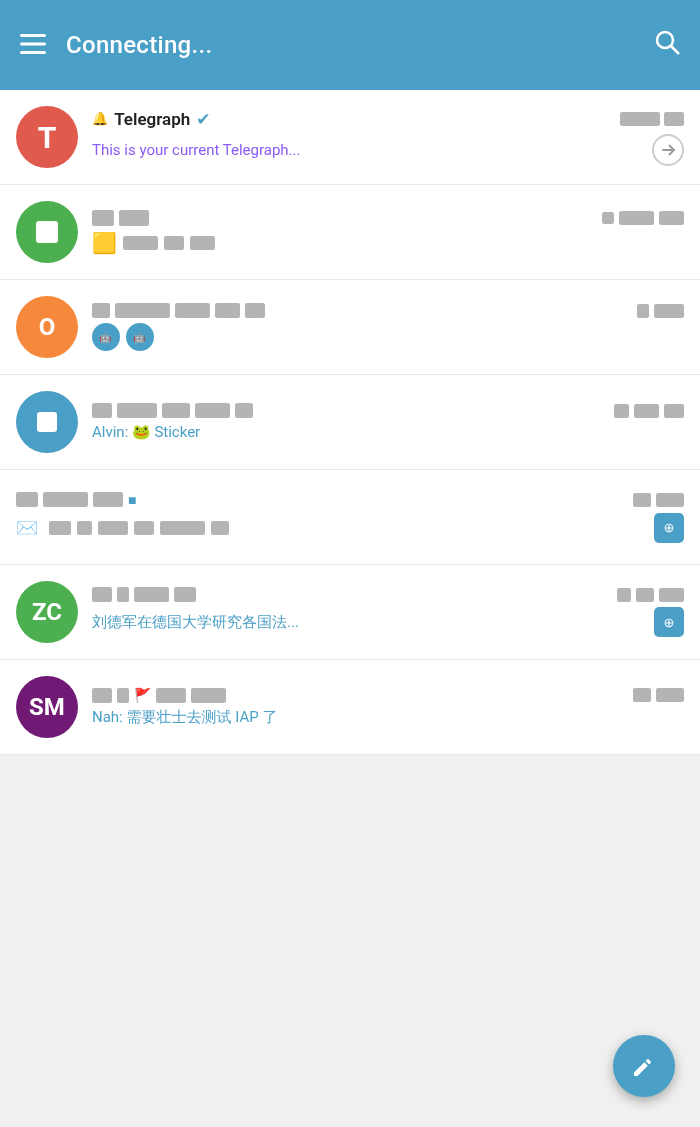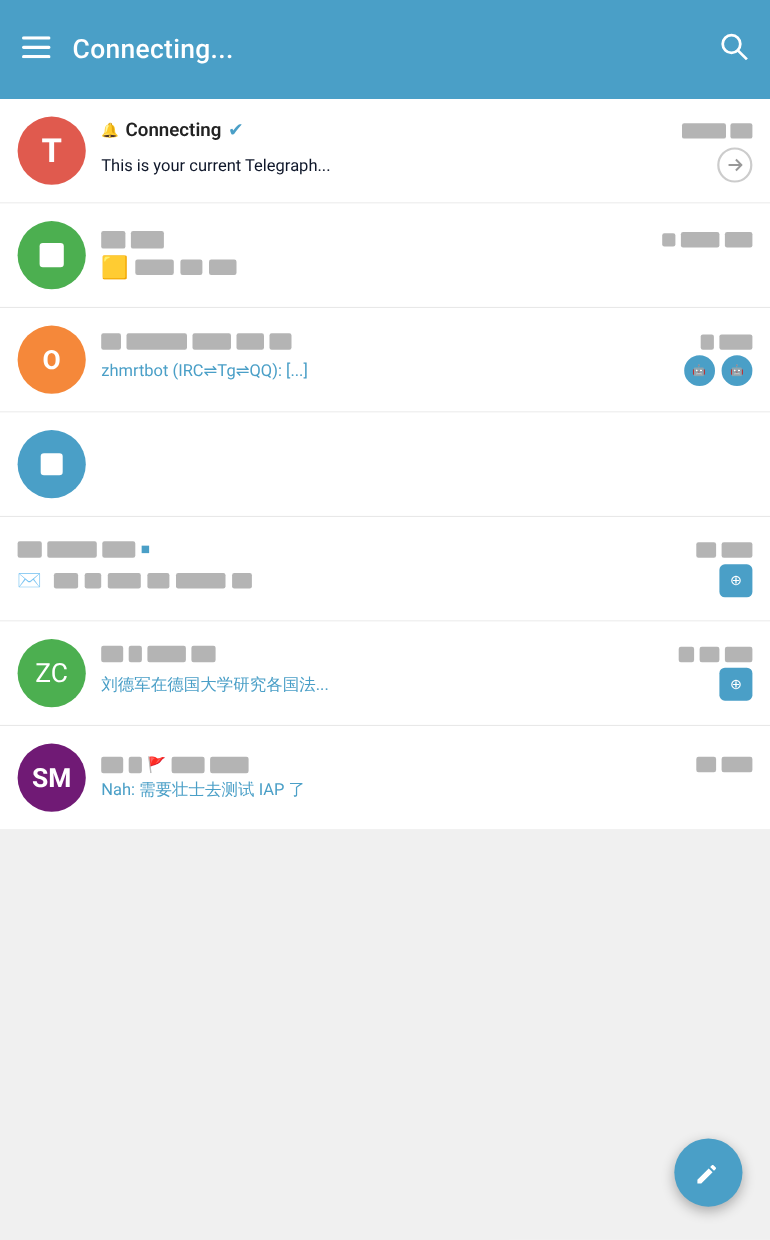--- a/index.html
+++ b/index.html
@@ -120,21 +120,21 @@
 
     .chat-bottom {
       display: flex;
       align-items: center;
       justify-content: space-between;
       gap: 8px;
     }
 
     .chat-preview {
       font-size: 15px;
-      color: #0f172a;
+      color: #8b5cf6;
       white-space: nowrap;
       overflow: hidden;
       text-overflow: ellipsis;
       flex: 1;
     }
 
     .chat-preview.link {
       color: #4a9fc7;
     }
 
@@ -250,21 +250,21 @@
   </div>
 
   <div class="chat-list">
 
     <div class="chat-item">
       <div class="avatar avatar-red avatar-t">T</div>
       <div class="chat-content">
         <div class="chat-top">
           <div class="chat-name-row">
             <span class="telegram-icons">🔔</span>
-            <span class="chat-name">Connecting</span>
+            <span class="chat-name">Telegraph</span>
             <span style="color:#4a9fc7;font-size:17px;">✔</span>
           </div>
           <div class="timestamp-row">
 
             <span class="blk" style="width:40px;"></span>
             <span class="blk" style="width:20px;"></span>
           </div>
         </div>
         <div class="chat-bottom">
           <div class="chat-preview">This is your current Telegraph...</div>
@@ -315,36 +315,54 @@
             <span class="blk" style="width:35px;height:15px;"></span>
             <span class="blk" style="width:25px;height:15px;"></span>
             <span class="blk" style="width:20px;height:15px;"></span>
           </div>
           <div style="display:flex;gap:5px;align-items:center;flex-shrink:0;">
             <span class="blk" style="width:12px;"></span>
             <span class="blk" style="width:30px;"></span>
           </div>
         </div>
         <div class="chat-bottom">
-          <div class="chat-preview link">zhmrtbot (IRC⇌Tg⇌QQ): [...]</div>
           <div style="display:flex;gap:6px;align-items:center;flex-shrink:0;">
             <div class="bot-avatar">
               <span class="small-bot">🤖</span>
             </div>
             <div class="bot-avatar">
               <span class="small-bot">🤖</span>
             </div>
           </div>
         </div>
       </div>
     </div>
 
     <div class="chat-item">
       <div class="avatar avatar-blue">
         <div class="inner-square" style="width:20px;height:20px;background:white;border-radius:3px;"></div>
+      </div>
+      <div class="chat-content">
+        <div class="chat-top">
+          <div class="name-blocks">
+            <span class="blk" style="width:20px;height:15px;"></span>
+            <span class="blk" style="width:40px;height:15px;"></span>
+            <span class="blk" style="width:28px;height:15px;"></span>
+            <span class="blk" style="width:35px;height:15px;"></span>
+            <span class="blk" style="width:18px;height:15px;"></span>
+          </div>
+          <div style="display:flex;gap:5px;align-items:center;flex-shrink:0;">
+            <span class="blk" style="width:15px;"></span>
+            <span class="blk" style="width:25px;"></span>
+            <span class="blk" style="width:20px;"></span>
+          </div>
+        </div>
+        <div class="chat-bottom">
+          <div class="chat-preview link">Alvin: 🐸 Sticker</div>
+        </div>
       </div>
     </div>
 
     <div class="chat-item">
       <div class="chat-content">
         <div class="chat-top">
           <div class="name-blocks">
             <span class="blk" style="width:22px;height:15px;"></span>
             <span class="blk" style="width:45px;height:15px;"></span>
             <span class="blk" style="width:30px;height:15px;"></span>
@@ -368,21 +386,21 @@
           <div style="flex-shrink:0;">
             <div style="width:30px;height:30px;background:#4a9fc7;border-radius:5px;display:flex;align-items:center;justify-content:center;">
               <span style="color:white;font-size:13px;">⊕</span>
             </div>
           </div>
         </div>
       </div>
     </div>
 
     <div class="chat-item">
-      <div class="avatar" style="background:#4caf50;font-weight:normal;text-align:center;">ZC</div>
+      <div class="avatar" style="background:#4caf50;font-weight:bold;text-align:center;">ZC</div>
       <div class="chat-content">
         <div class="chat-top">
           <div class="name-blocks">
             <span class="blk" style="width:20px;height:15px;"></span>
             <span class="blk" style="width:12px;height:15px;"></span>
             <span class="blk" style="width:35px;height:15px;"></span>
             <span class="blk" style="width:22px;height:15px;"></span>
           </div>
           <div style="display:flex;gap:5px;align-items:center;flex-shrink:0;">
             <span class="blk" style="width:14px;"></span>

